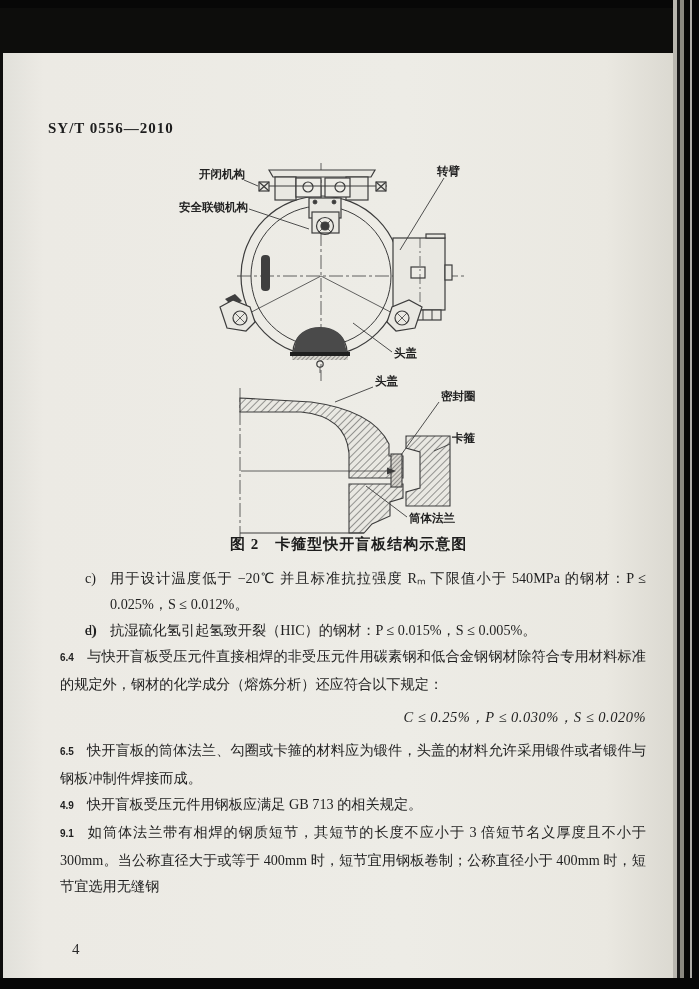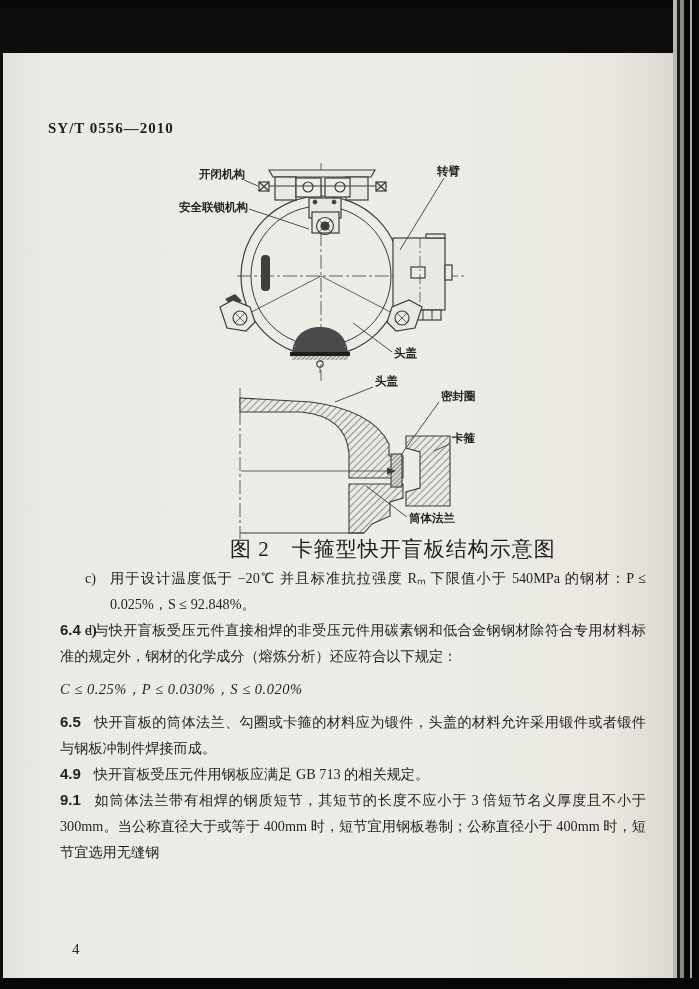--- a/index.html
+++ b/index.html
@@ -21,32 +21,32 @@
   .scan-bottom{position:absolute;left:0;bottom:0;width:699px;height:11px;background:#070707;}
   .scan-top{position:absolute;left:0;top:0;width:699px;height:8px;background:#070707;}
 
   .doc-header{
     position:absolute;left:45px;top:67px;
     font-weight:bold;font-size:15px;letter-spacing:1px;color:#1e1e1e;
   }
   .figure-svg{position:absolute;left:0;top:100px;width:670px;height:392px;}
   .figure-caption{
     position:absolute;left:227px;top:482px;
-    font-weight:normal;font-size:21px;color:#1c1c1c;letter-spacing:1px;
+    font-weight:bold;font-size:15px;color:#1c1c1c;letter-spacing:1px;
   }
   .content{
     position:absolute;left:57px;top:512px;width:586px;
     font-size:14.2px;line-height:26px;text-align:justify;color:#1f1f1f;
   }
   .content p{margin:0;}
   .content p.li{position:relative;padding-left:50px;}
   .content p.li .lbl{position:absolute;left:25px;}
-  .content p.clause .num{font-weight:bold;margin-right:13px;font-family:"Liberation Sans",sans-serif;font-size:15px;}
+  .content p.clause .num{font-weight:bold;margin-right:13px;font-family:"Liberation Sans",sans-serif;font-size:10px;}
   .content p.formula{
-    text-align:left;font-style:italic;margin:7px 0;letter-spacing:.5px;
+    text-align:right;font-style:italic;margin:7px 0;letter-spacing:.5px;
     font-size:14.5px;
   }
   .page-number{
     position:absolute;left:69px;top:888px;font-size:15px;color:#2a2a2a;
   }
   svg text.dlabel{
     font-family:"Liberation Serif",serif;font-size:11.5px;font-weight:bold;fill:#222;
   }
 </style>
 </head>
@@ -185,23 +185,23 @@
       <text class="dlabel" x="449" y="289">卡箍</text>
       <line x1="447" y1="291" x2="431" y2="298" stroke="#3c3c3c" stroke-width="0.9"></line>
       <text class="dlabel" x="406" y="369">筒体法兰</text>
       <line x1="404" y1="364" x2="363" y2="333" stroke="#3c3c3c" stroke-width="0.9"></line>
     </g>
   </svg>
 
   <div class="figure-caption">图 2　卡箍型快开盲板结构示意图</div>
 
   <div class="content">
-    <p class="li"><span class="lbl">c)</span><span>用于设计温度低于 −20℃ 并且标准抗拉强度 Rₘ 下限值小于 540MPa 的钢材：P ≤ 0.025%，S ≤ 92.848%。</span></p>
+    <p class="li"><span class="lbl">c)</span><span>用于设计温度低于 −20℃ 并且标准抗拉强度 Rₘ 下限值小于 540MPa 的钢材：P ≤ 0.025%，S ≤ 0.012%。</span></p>
     <p class="li"><span class="lbl">d)</span></p>
-    <p class="li"><span class="lbl">e)</span></p>
+    <p class="li"><span class="lbl">e)</span><span>抗湿硫化氢引起氢致开裂（HIC）的钢材：P ≤ 0.015%，S ≤ 0.005%。</span></p>
     <p class="clause"><span class="num">6.4</span><span>与快开盲板受压元件直接相焊的非受压元件用碳素钢和低合金钢钢材除符合专用材料标准的规定外，钢材的化学成分（熔炼分析）还应符合以下规定：</span></p>
     <p class="formula">C ≤ 0.25%，P ≤ 0.030%，S ≤ 0.020%</p>
     <p class="clause"><span class="num">6.5</span><span>快开盲板的筒体法兰、勾圈或卡箍的材料应为锻件，头盖的材料允许采用锻件或者锻件与钢板冲制件焊接而成。</span></p>
     <p class="clause"><span class="num">4.9</span><span>快开盲板受压元件用钢板应满足 GB 713 的相关规定。</span></p>
     <p class="clause"><span class="num">9.1</span><span>如筒体法兰带有相焊的钢质短节，其短节的长度不应小于 3 倍短节名义厚度且不小于 300mm。当公称直径大于或等于 400mm 时，短节宜用钢板卷制；公称直径小于 400mm 时，短节宜选用无缝钢</span></p>
   </div>
 
   <div class="page-number">4</div>
 </div>
 

